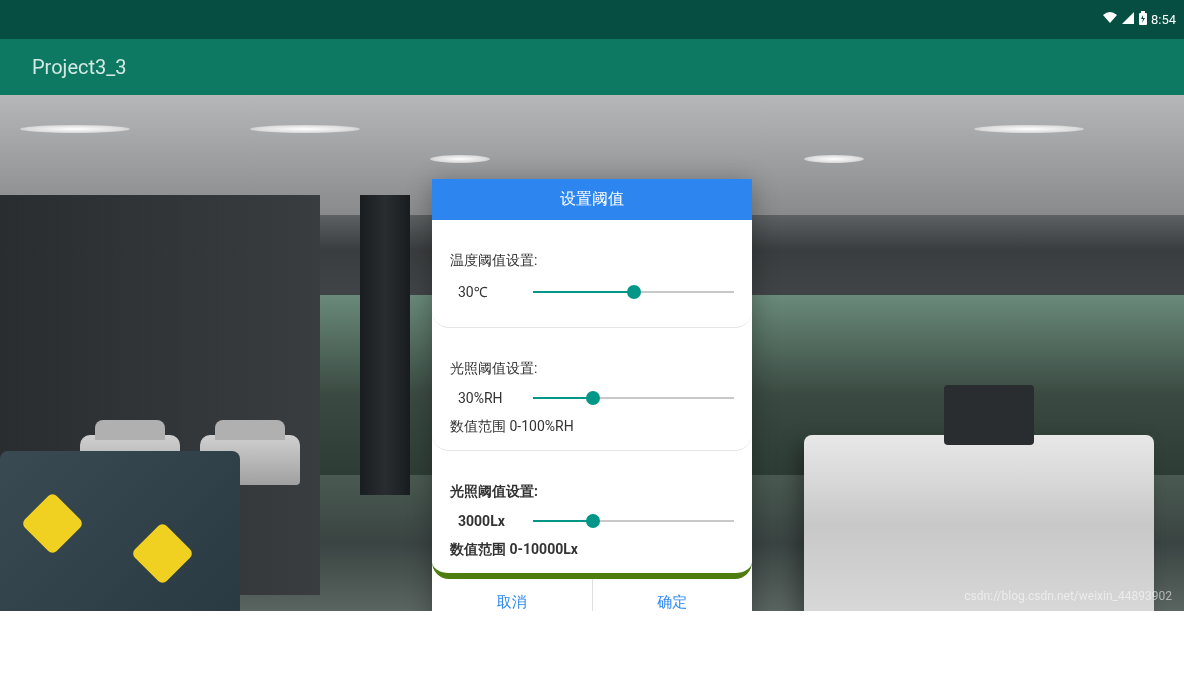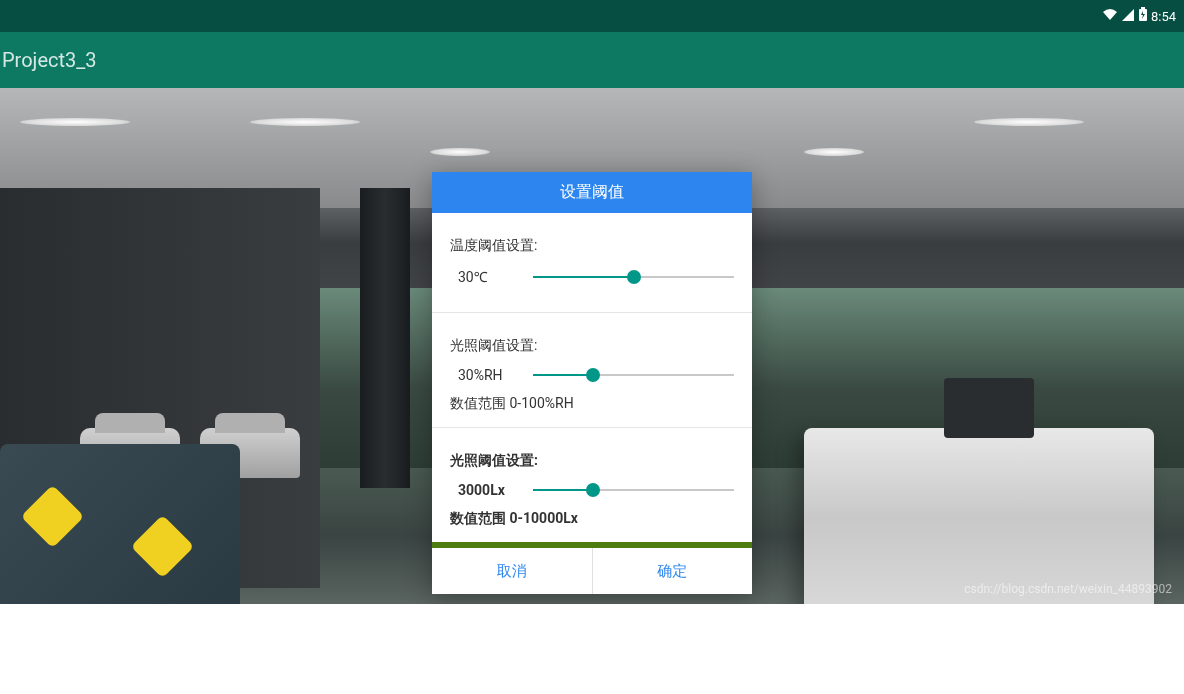--- a/index.html
+++ b/index.html
@@ -8,41 +8,41 @@
       box-sizing: border-box;
     }
     body {
       width: 1184px;
       height: 694px;
       font-family: -apple-system, BlinkMacSystemFont, "Segoe UI", Roboto, sans-serif;
       overflow: hidden;
       position: relative;
     }
     .status-bar {
-      height: 32px;
+      height: 39px;
       background: #064e42;
       display: flex;
       justify-content: flex-end;
       align-items: center;
       padding-right: 8px;
       gap: 4px;
       color: white;
       font-size: 13px;
     }
     .status-icons {
       display: flex;
       align-items: center;
       gap: 3px;
     }
     .app-bar {
       height: 56px;
       background: #0d7962;
       display: flex;
       align-items: center;
-      padding-left: 2px;
+      padding-left: 32px;
       color: #d5e8e4;
       font-size: 20px;
       font-weight: 400;
     }
     .content-area {
       position: relative;
       height: 516px;
       background: linear-gradient(180deg, #c8cacb 0%, #8a8d8f 15%, #3a3d3f 30%, #4a4d50 50%, #5a5d60 70%, #6a6d70 100%);
       overflow: hidden;
     }
@@ -164,22 +164,23 @@
       background: #2d86f0;
       color: white;
       text-align: center;
       padding: 10px;
       font-size: 16px;
     }
     .dialog-body {
       padding: 0;
     }
     .section {
-      padding: 24px 18px 14px 18px;
+      padding: 32px 18px 14px 18px;
       border-bottom: 1px solid #e6e6e6;
+      border-radius: 17px;
     }
     .section:last-of-type {
       border-bottom: 6px solid #4d7c0f;
       font-weight: bold;
     }
     .section-label {
       font-size: 14px;
       color: #333;
       margin-bottom: 12px;
     }

